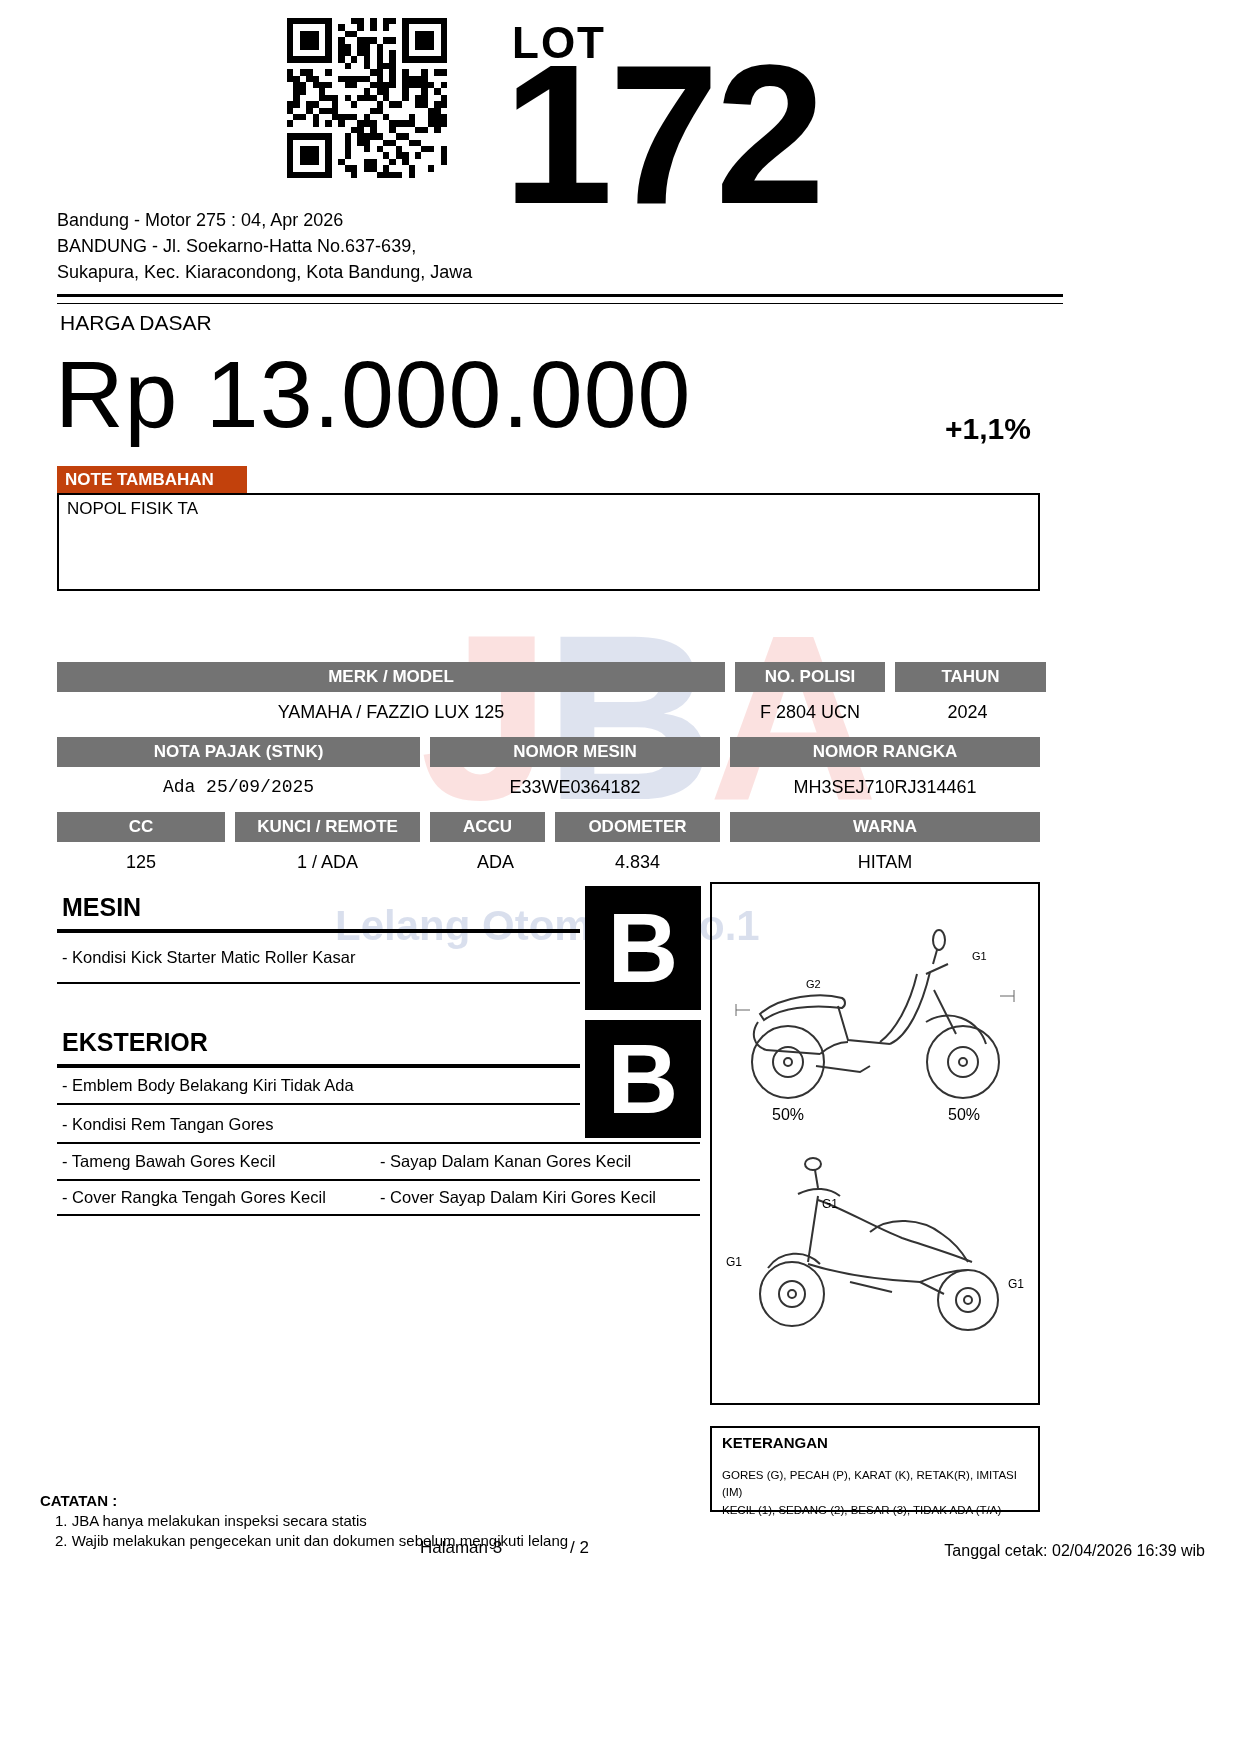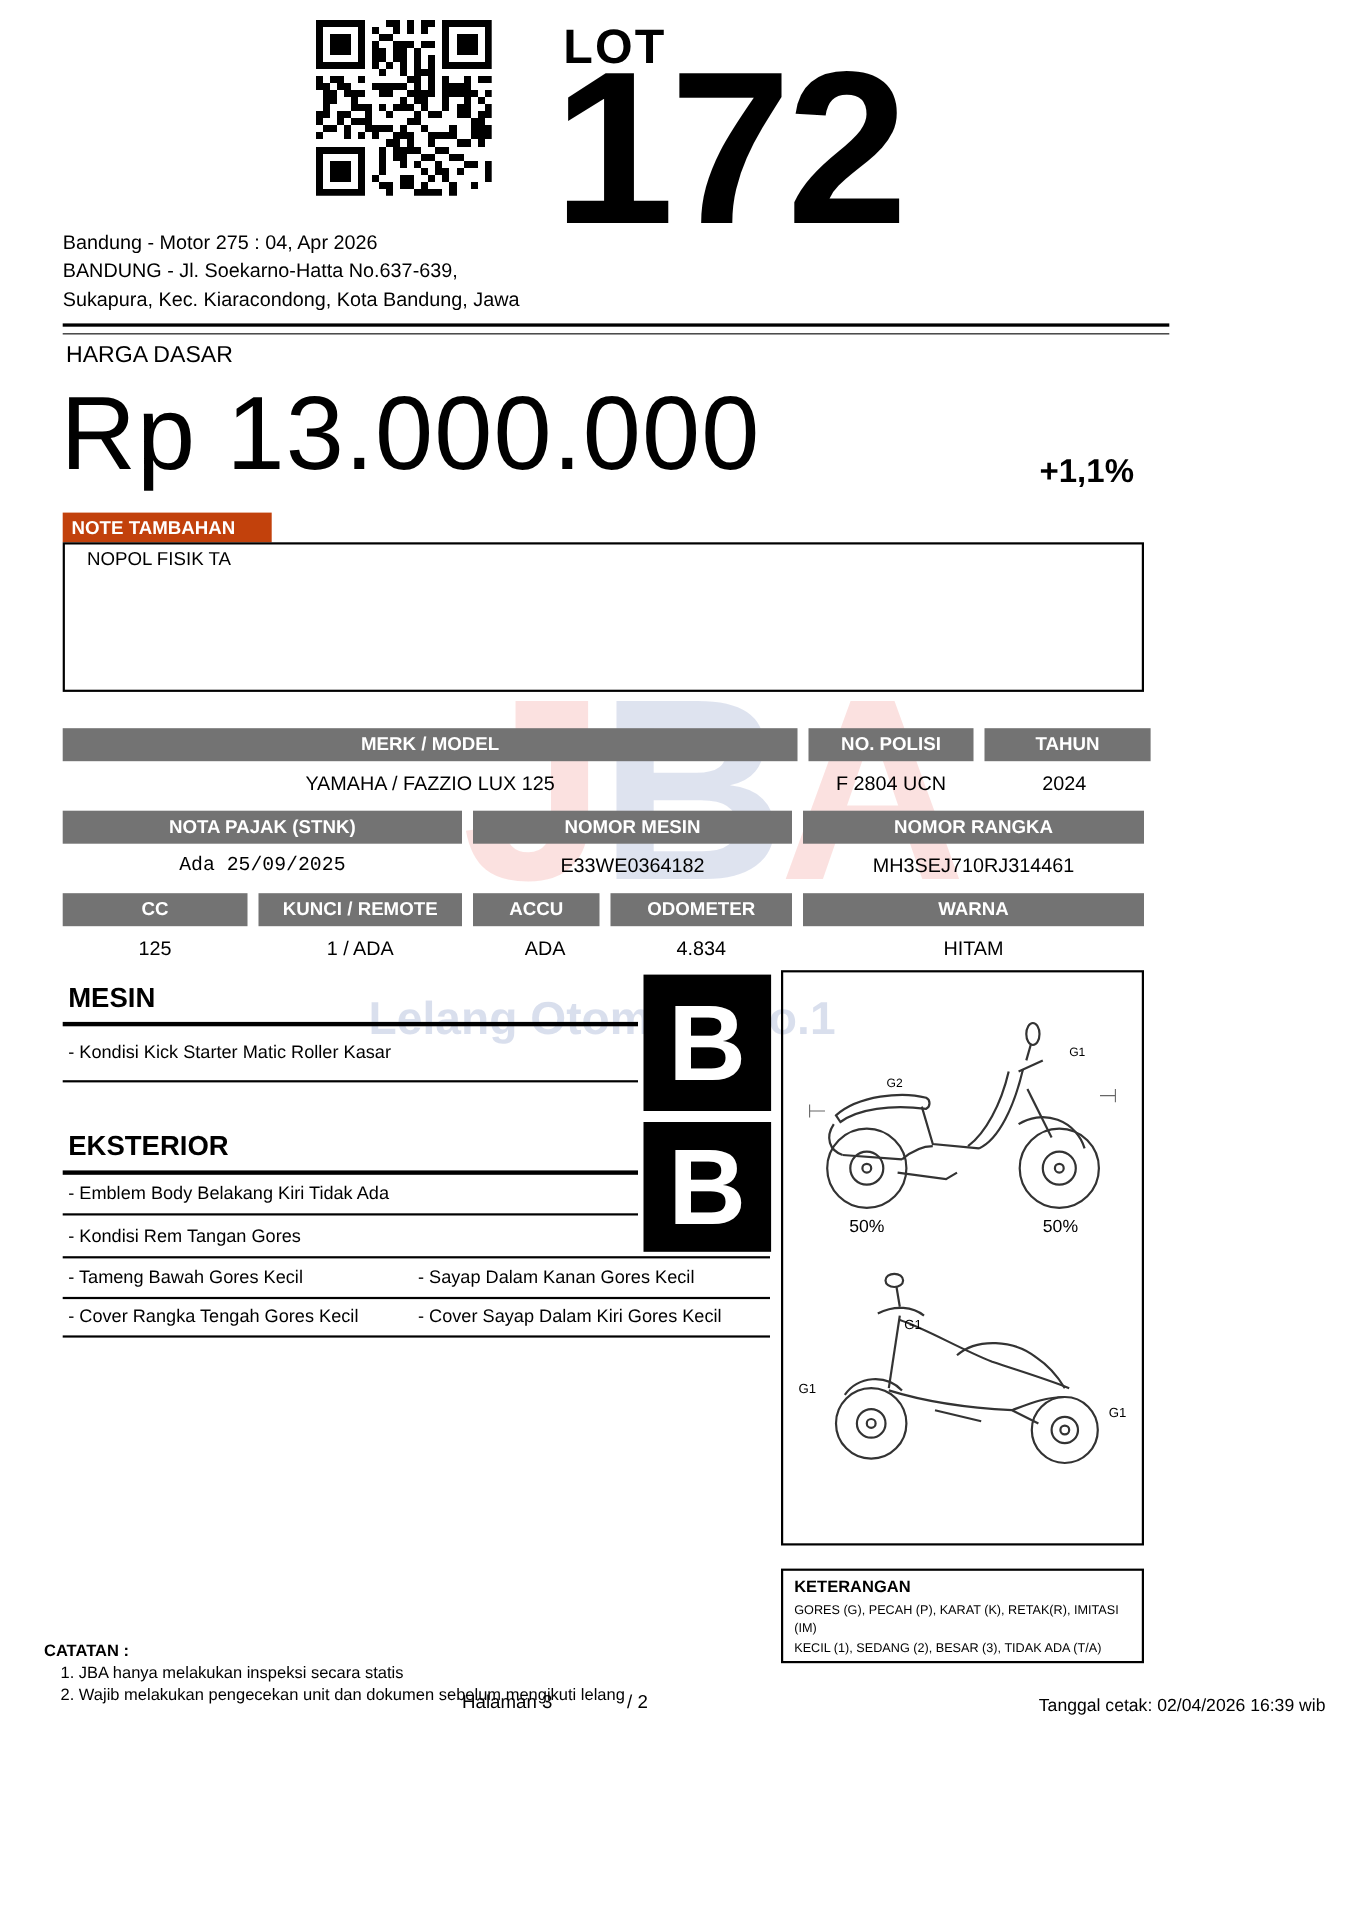--- a/index.html
+++ b/index.html
@@ -17,39 +17,39 @@
   .lot-number{position:absolute;left:503px;top:36px;font-size:198px;font-weight:bold;
               line-height:1;letter-spacing:-4px;}
   .hline{position:absolute;font-size:18px;line-height:1.4;}
   .divider{position:absolute;left:57px;top:294px;width:1006px;height:6px;
            border-top:3px solid #000;border-bottom:1px solid #000;}
   .price-label{position:absolute;left:60px;top:311px;font-size:21px;}
   .price-amount{position:absolute;left:55px;top:342px;font-size:95px;line-height:1.1;letter-spacing:1px;}
   .price-change{position:absolute;left:945px;top:412px;font-size:30px;font-weight:bold;}
   .note-label{position:absolute;left:57px;top:466px;width:190px;height:27px;background:#c2410c;
               color:#fff;font-weight:bold;font-size:17px;line-height:27px;padding-left:8px;box-sizing:border-box;}
-  .note-box{position:absolute;left:57px;top:493px;width:983px;height:136px;border:2px solid #000;
-            box-sizing:border-box;padding:4px 20px;font-size:17px;}
+  .note-box{position:absolute;left:57px;top:493px;width:983px;height:98px;border:2px solid #000;
+            box-sizing:border-box;padding:4px 8px;font-size:17px;}
   
   .hbar{position:absolute;height:30px;background:#737373;color:#fff;font-weight:bold;
         font-size:17px;text-align:center;line-height:30px;}
   .val{position:absolute;font-size:18px;text-align:center;height:24px;line-height:24px;}
   
   .sec-title{position:absolute;font-size:25px;font-weight:bold;}
   .rule-thick{position:absolute;height:4px;background:#000;}
   .rule-thin{position:absolute;height:2px;background:#000;}
   .cond-item{position:absolute;font-size:16.5px;}
   .grade-box{position:absolute;left:585px;width:116px;background:#000;color:#fff;
              font-weight:bold;text-align:center;font-size:98px;}
   
   .diagram-box{position:absolute;left:710px;top:882px;width:330px;height:523px;
                border:2px solid #000;box-sizing:border-box;}
   .ket-box{position:absolute;left:710px;top:1426px;width:330px;height:86px;border:2px solid #000;
            box-sizing:border-box;padding:6px 10px;}
-  .ket-title{font-size:15px;font-weight:bold;margin-bottom:5px;}
+  .ket-title{font-size:15px;font-weight:bold;margin-bottom:16px;}
   .ket-line{font-size:11.5px;line-height:1.5;}
   
   .catatan-title{position:absolute;left:40px;top:1492px;font-size:15px;font-weight:bold;}
   .catatan-item{position:absolute;left:55px;font-size:15px;}
   .footer-text{position:absolute;font-size:17px;}
 </style>
 </head>
 <body>
 
 <div class="page">

